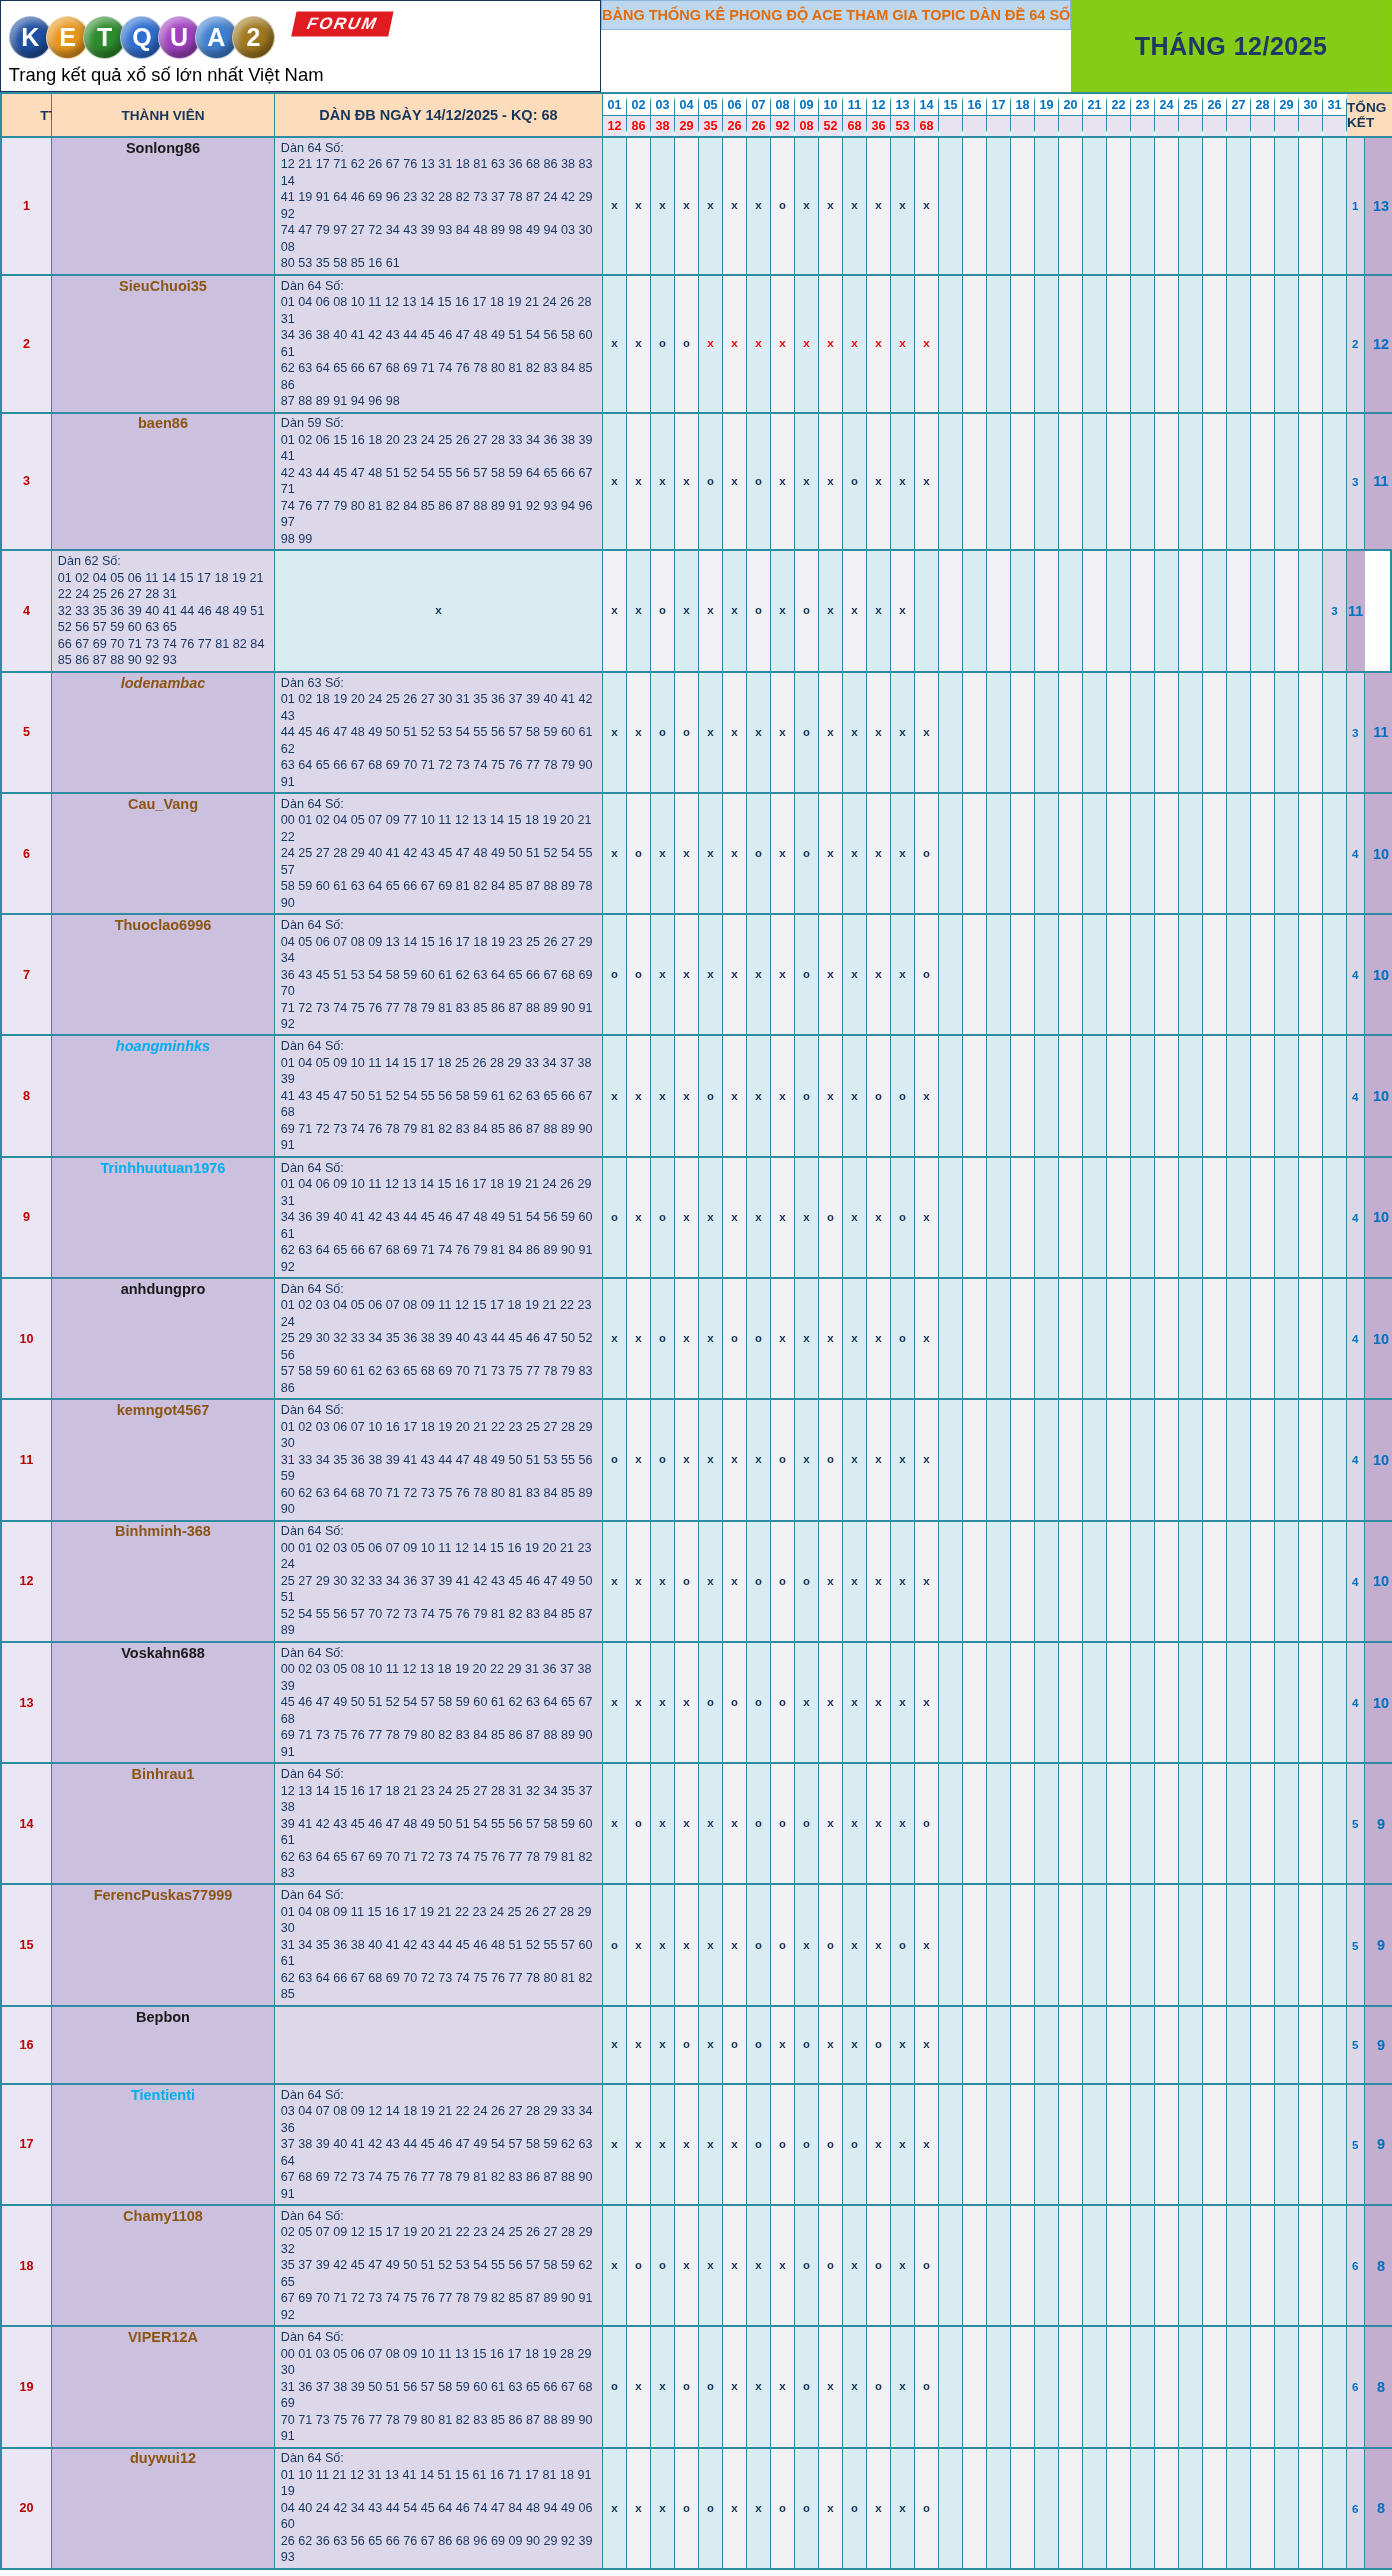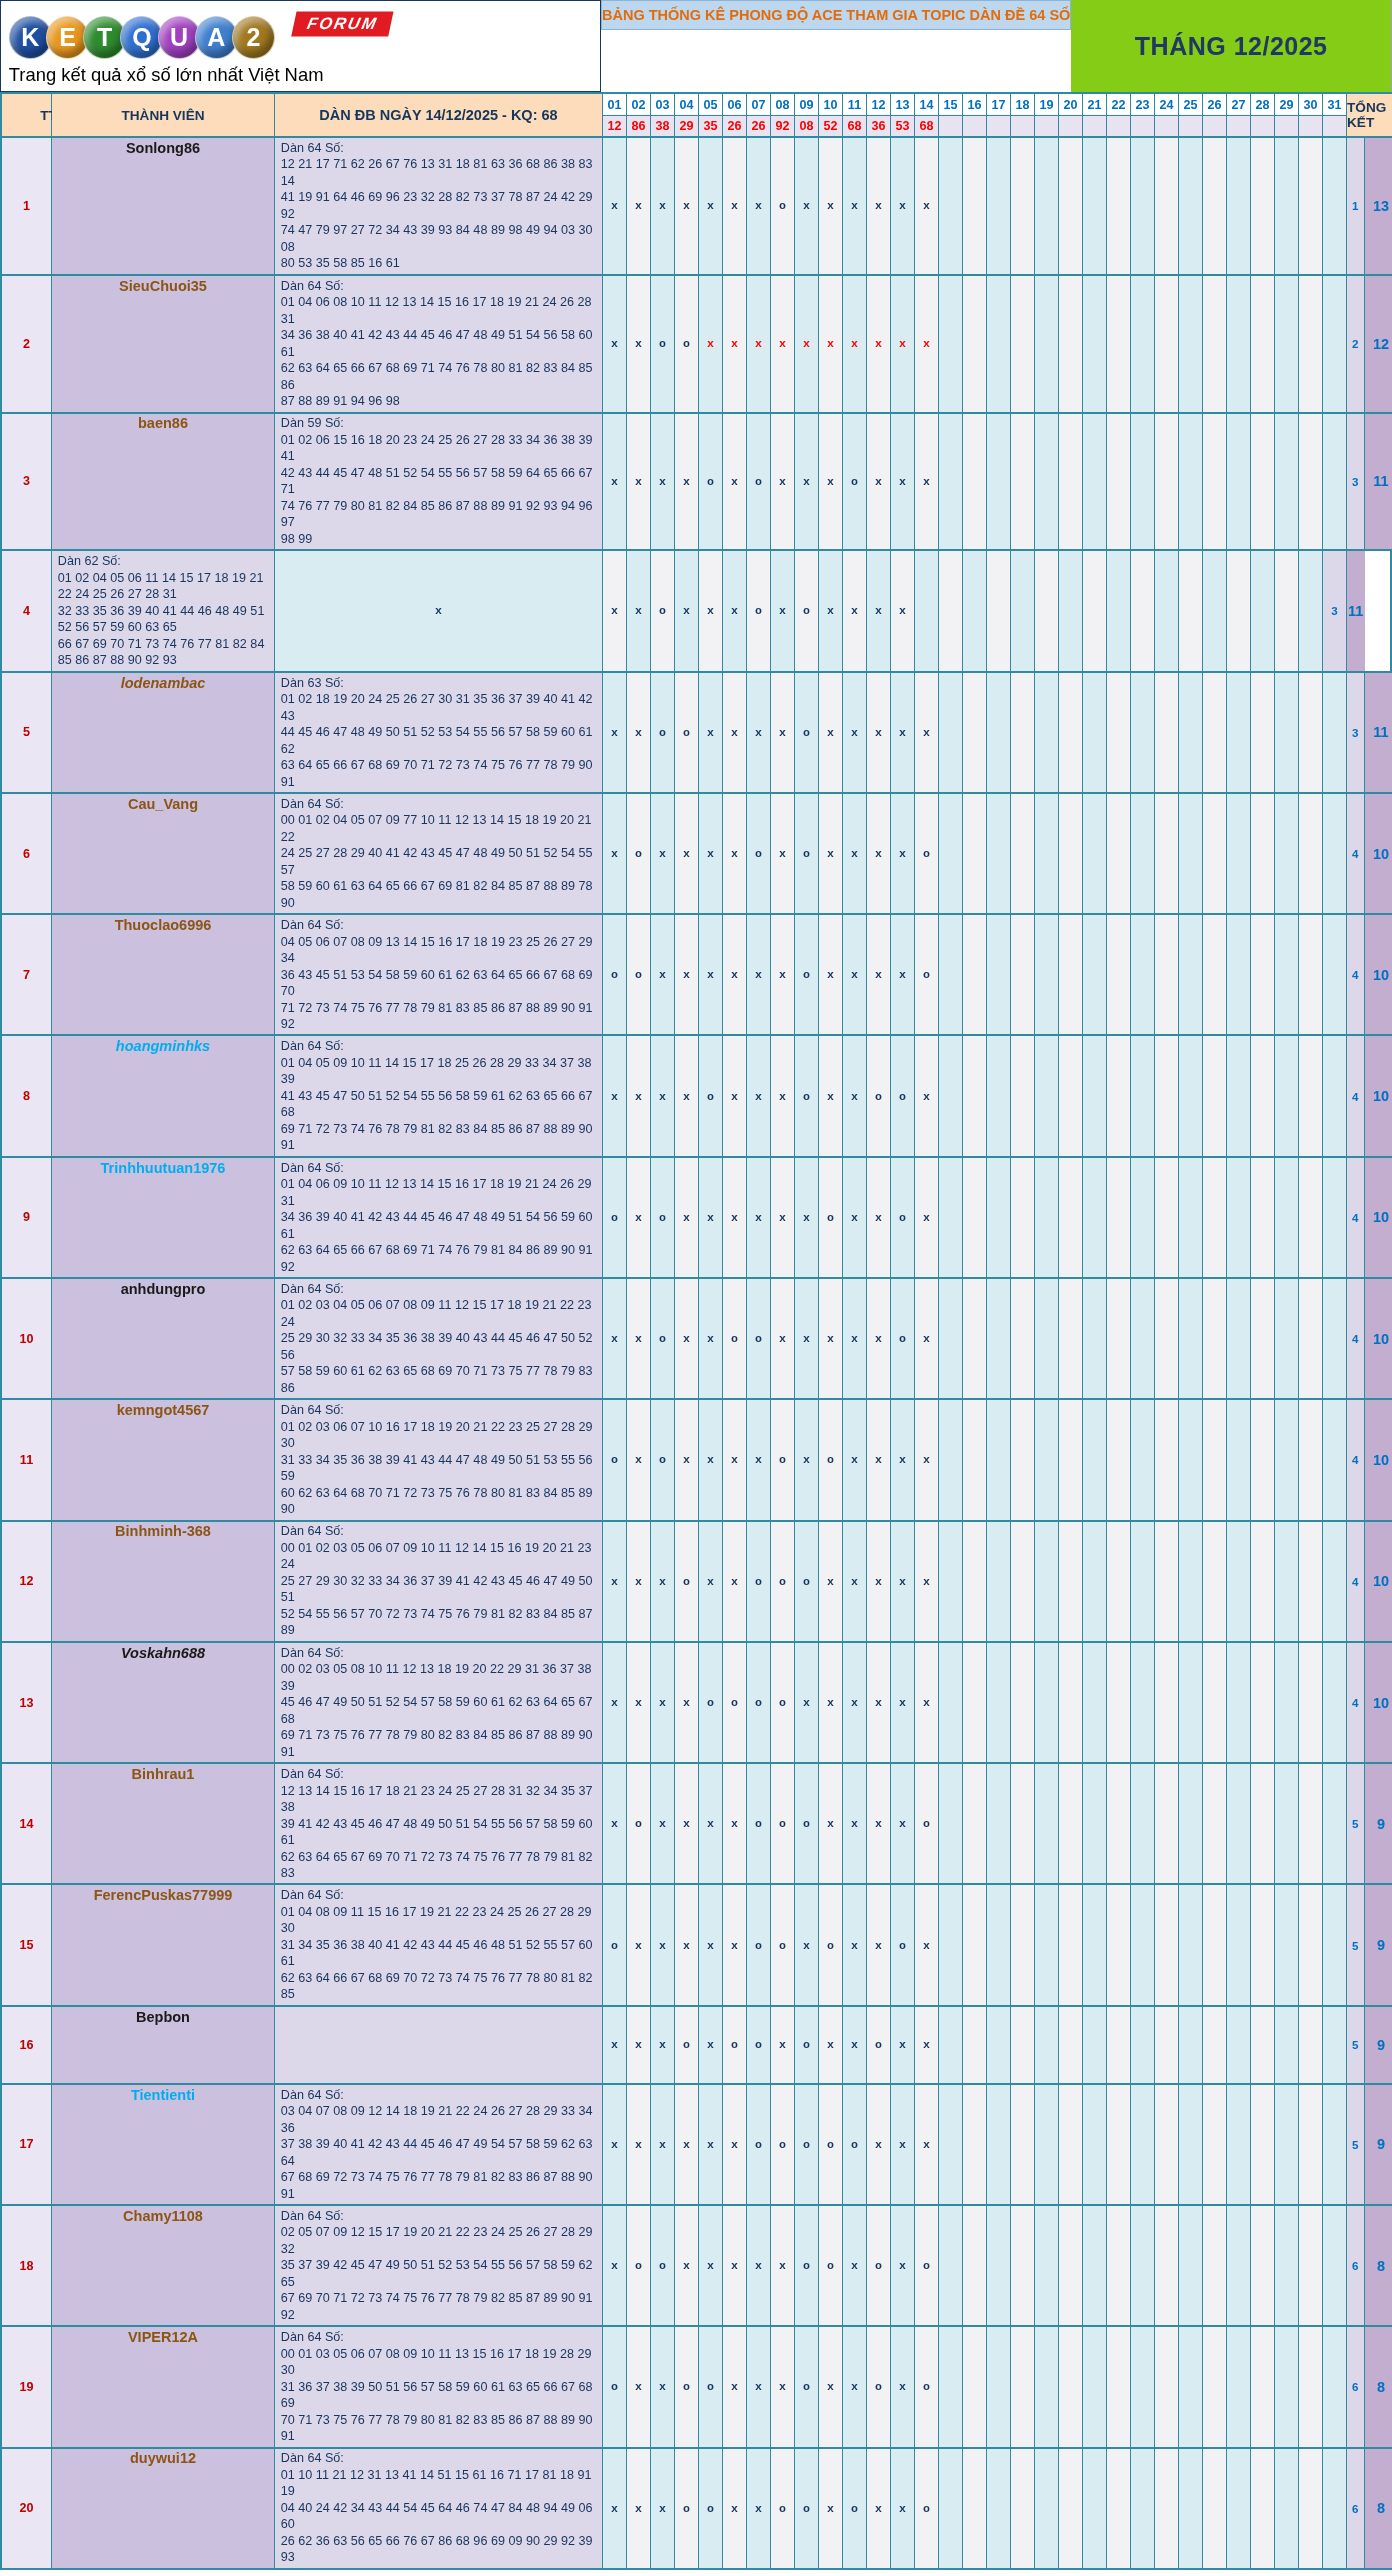--- a/index.html
+++ b/index.html
@@ -23,21 +23,21 @@
   
   .grid-row { display:grid; grid-template-columns:50px 223px 328px repeat(31, 24px) 17.5px 33px; width:1392px; }
 
   
   .thead { border-top:2.9px solid #2e8ba1; border-left:2.9px solid #2e8ba1; border-right:2.9px solid #2e8ba1; height:44px; }
   .th { background:#fcdcba; border-right:1.9px solid #2e8ba1; display:flex; align-items:center; justify-content:center; color:#17365c; font-weight:bold; }
   .th.tt { font-size:13.6px;padding-left:44px; }
   .th.member { font-size:13.6px; }
   .th.dan { font-size:14.5px; }
   .th.total { font-size:13.6px; border-right:none; grid-column:span 2; }
-  .day-col { display:flex; flex-direction:column; border-right:1px solid #2e8ba1; }
+  .day-col { display:flex; flex-direction:column; border-right:1px solid #2e8ba1;border-radius:7px; }
   .day-num { height:22px; background:#ffffff; color:#0070c0; font-weight:bold; font-size:12.6px; display:flex; align-items:center; justify-content:center; border-bottom:1.9px solid #2e8ba1; }
   .day-kq { flex:1; background:#e7e3f1; color:#ff0000; font-weight:bold; font-size:12.6px; display:flex; align-items:center; justify-content:center; }
 
   
   .tbody { border-left:2.9px solid #2e8ba1; border-right:2.9px solid #2e8ba1; border-bottom:2.9px solid #2e8ba1; }
   .row { border-top:2.9px solid #2e8ba1; min-height:78px; }
   .cell-tt { background:#eae6f3; color:#c00000; font-weight:bold; font-size:12.6px; display:flex; align-items:center; justify-content:center; border-right:1.9px solid #2e8ba1; }
   .cell-member { background:#cbc0de; display:flex; justify-content:center; border-right:1.9px solid #2e8ba1; text-align:center; padding:1.9px; }
   .cell-member span { font-weight:bold; font-size:14.5px; }
   .cell-dan { background:#ddd7ea; color:#17365d; font-size:12.6px; line-height:16.5px; padding:1.9px 5.8px; border-right:1.9px solid #2e8ba1; }
@@ -1125,21 +1125,21 @@
         <div class="cell-day odd"></div>
         <div class="cell-day even"></div>
         <div class="cell-day odd"></div>
         <div class="cell-t1">4</div>
         <div class="cell-t2">10</div>
       </div>
 
     <div class="grid-row row">
       <div class="cell-tt">13</div>
       <div class="cell-member">
-          <span style="color: rgb(26, 26, 26); font-style: italic;">Voskahn688</span>
+          <span style="color: rgb(26, 26, 26);">Voskahn688</span>
         </div>
       <div class="cell-dan">
           <div>Dàn 64 Số:</div>
           <div>00 02 03 05 08 10 11 12 13 18 19 20 22 29 31 36 37 38 39</div>
           <div>45 46 47 49 50 51 52 54 57 58 59 60 61 62 63 64 65 67 68</div>
           <div>69 71 73 75 76 77 78 79 80 82 83 84 85 86 87 88 89 90 91</div>
         </div>
     <div class="cell-day odd">
           <span>x</span>
         </div>

